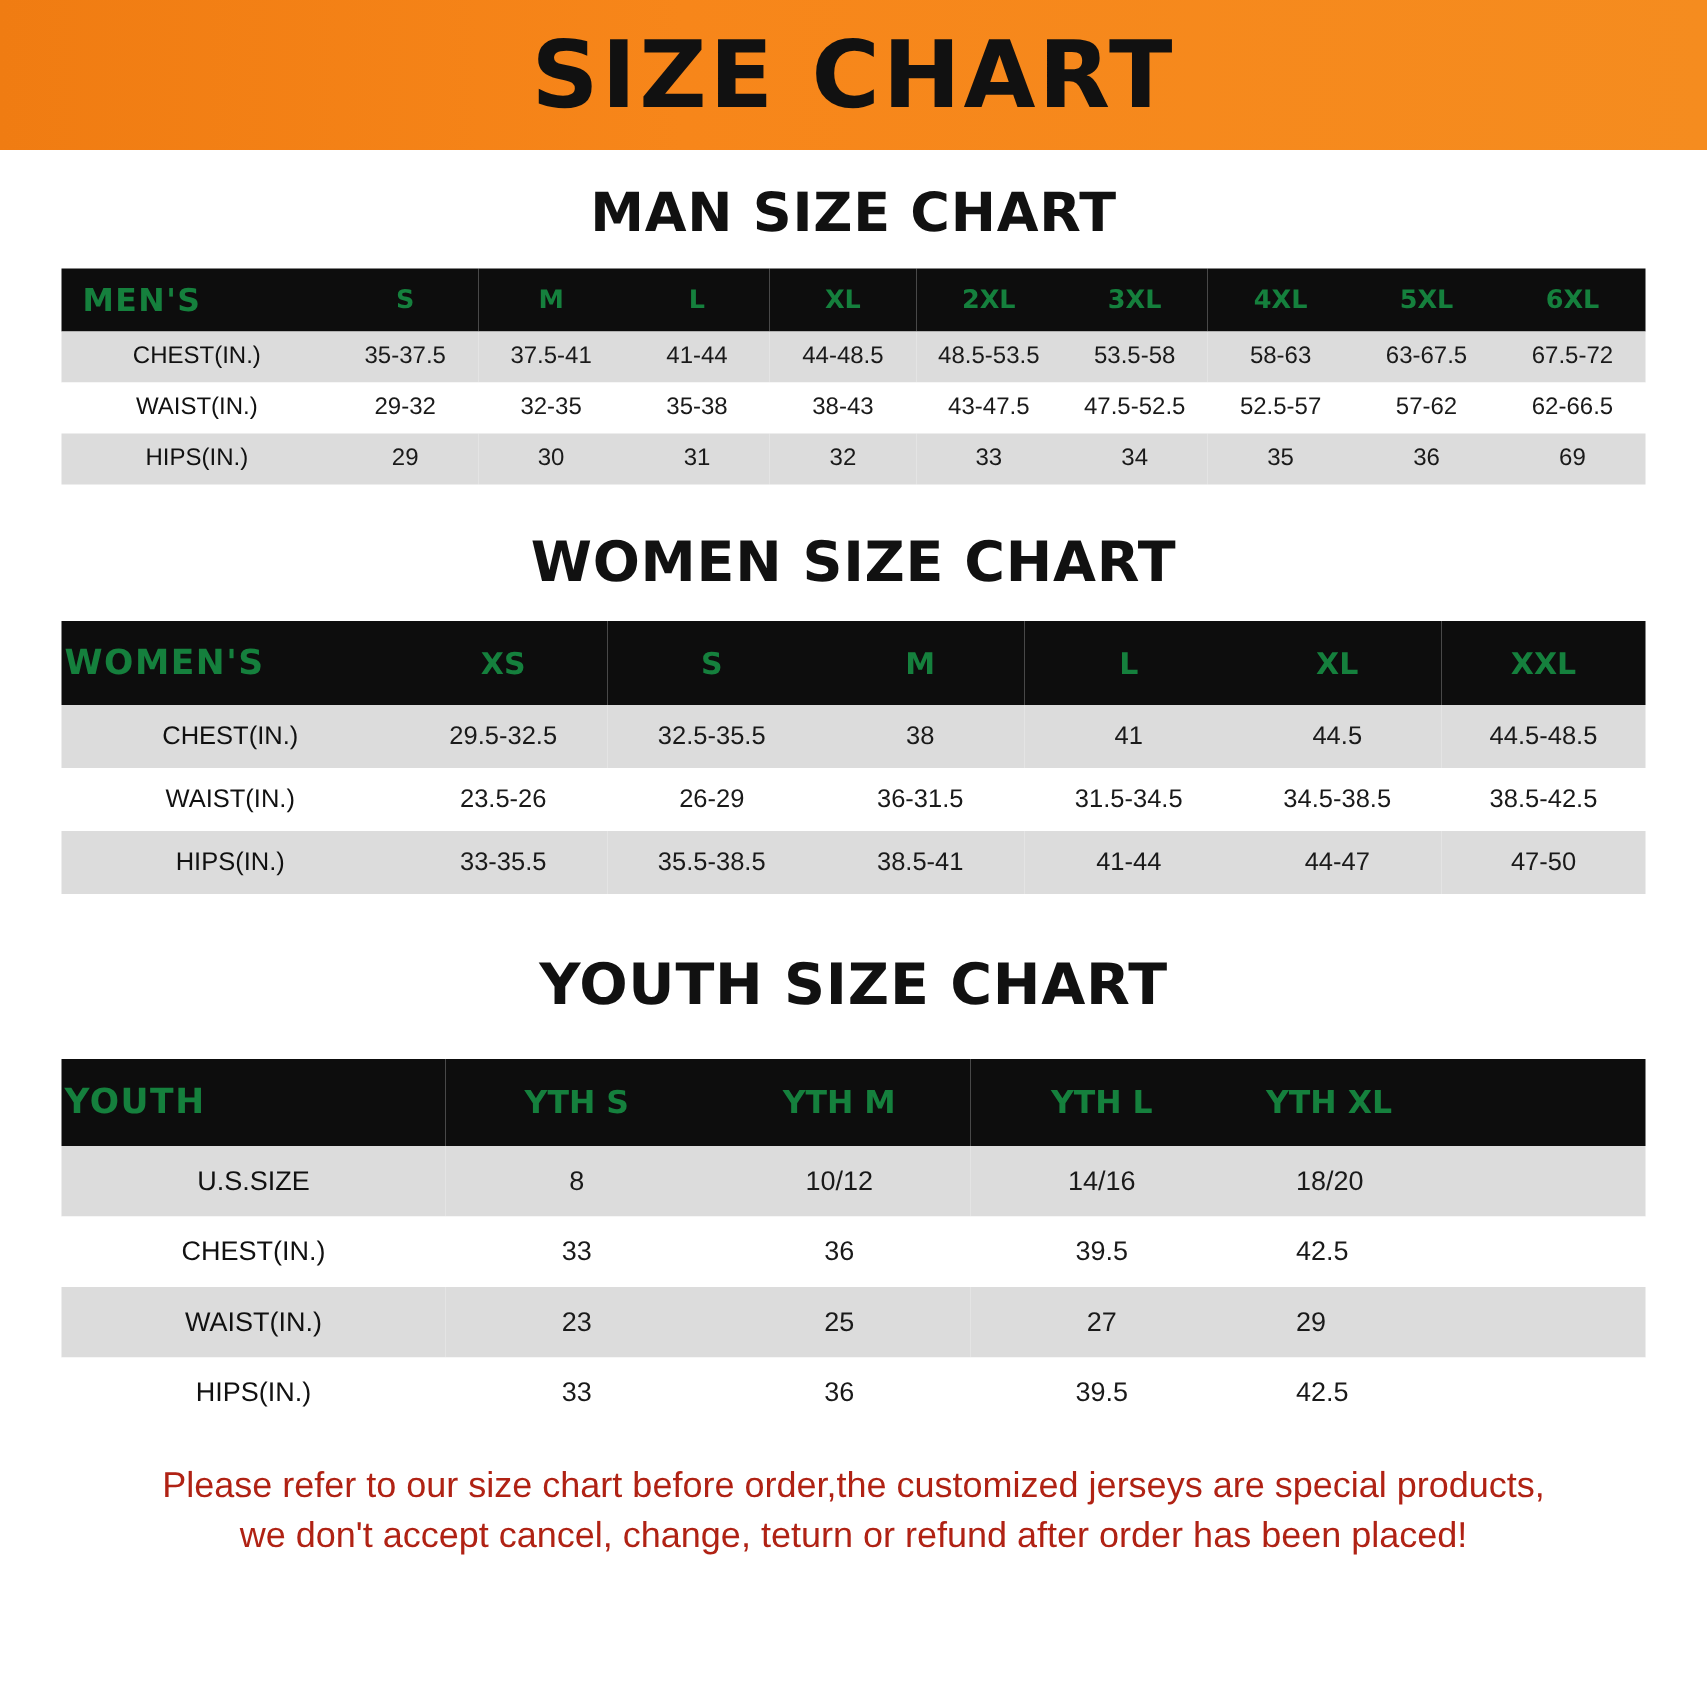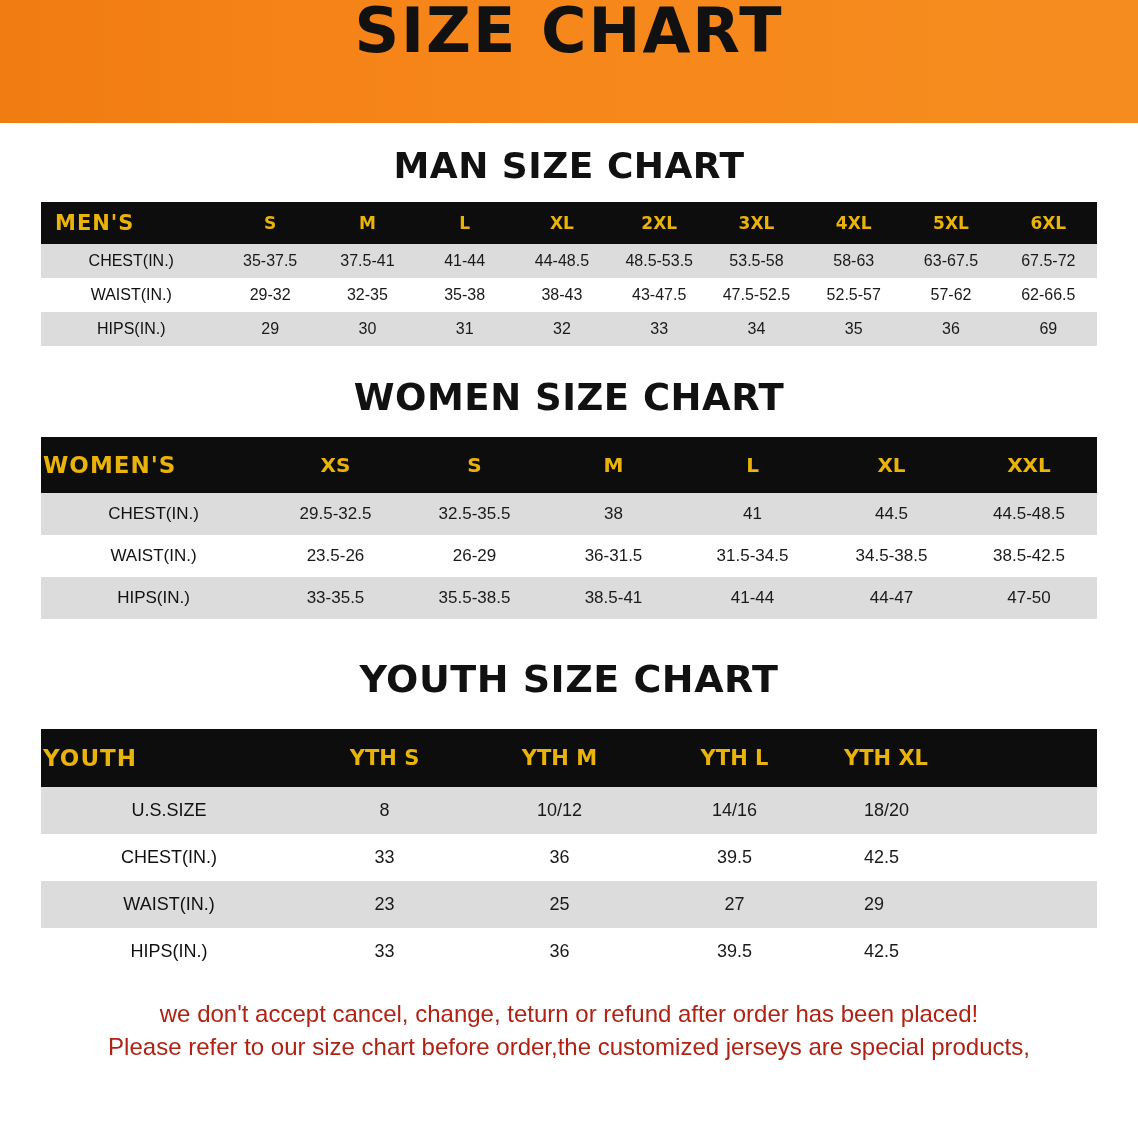--- a/index.html
+++ b/index.html
@@ -15,24 +15,24 @@
   }
   .page {
     position: relative;
     width: 1138px;
     height: 1132px;
     background: #ffffff;
   }
 
   
   .banner {
-    height: 123px;
+    height: 100px;
     background: linear-gradient(90deg, #f07c12 0%, #f7861a 40%, #f58c1f 100%);
     display: flex;
-    align-items: flex-start;
+    align-items: center;
     justify-content: center;
   }
   .banner-title {
     font-family: "DejaVu Sans", sans-serif;
     font-weight: bold;
     font-size: 62px;
     letter-spacing: 2px;
     color: #111111;
     line-height: 1;
   }
@@ -52,21 +52,21 @@
   
   table {
     border-collapse: collapse;
     table-layout: fixed;
   }
   .chart {
     margin: 0 auto;
   }
   .chart thead th {
     background: #0d0d0d;
-    color: #eab308;
+    color: #15803d;
     font-weight: bold;
     font-family: "DejaVu Sans", sans-serif;
     text-align: center;
     padding: 9px 2px;
   }
   .chart thead th.rowlabel-head {
     text-align: left;
     padding-left: 14px;
     letter-spacing: 1px;
   }
@@ -286,17 +286,17 @@
         <td class="rowlabel">HIPS(IN.)</td>
         <td>33</td>
         <td>36</td>
         <td>39.5</td>
         <td style="text-align:left;padding-left:42px">42.5</td>
       </tr>
     </tbody>
   </table>
 
   <div class="note">
+    <div>Please refer to our size chart before order,the customized jerseys are special products,</div>
     <div>we don't accept cancel, change, teturn or refund after order has been placed!</div>
-    <div>Please refer to our size chart before order,the customized jerseys are special products,</div>
   </div>
 
 </div>
 
 </body></html>

